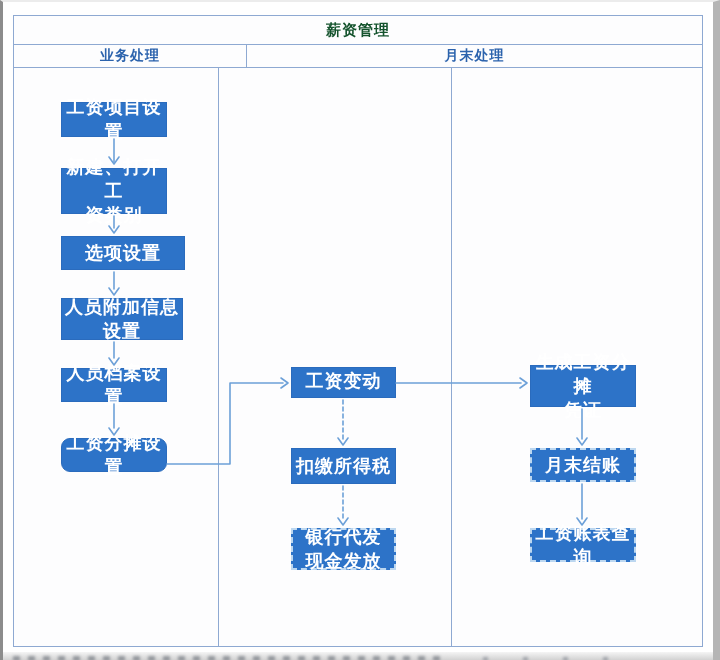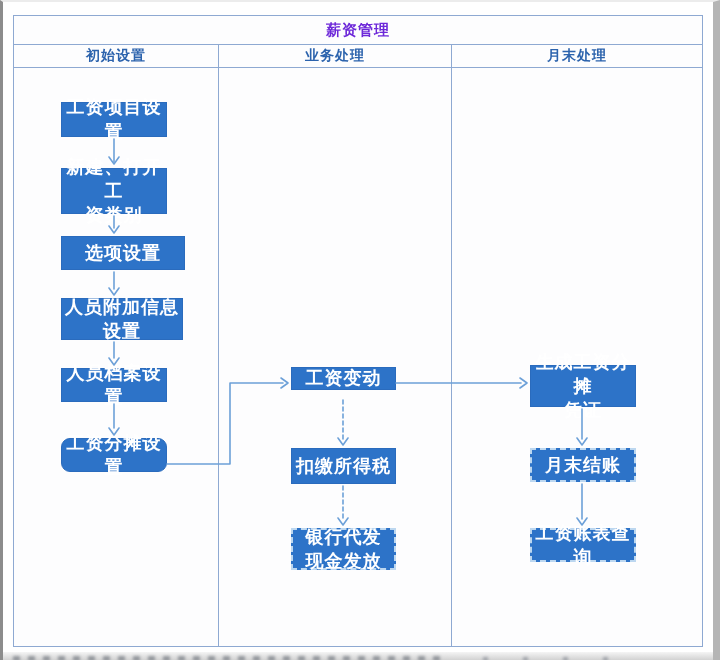--- a/index.html
+++ b/index.html
@@ -23,21 +23,21 @@
     width: 690px; height: 632px;
     border: 1px solid #8ea9d2;
     background: #fdfdfe;
     display: flex;
     flex-direction: column;
   }
   .title-row {
     height: 29px;
     border-bottom: 1px solid #8ea9d2;
     display: flex; align-items: center; justify-content: center;
-    color: #6d28d9; font-size: 15px; font-weight: bold;
+    color: #14532d; font-size: 15px; font-weight: bold;
     letter-spacing: 1px;
   }
   .header-row {
     height: 23px;
     border-bottom: 1px solid #8ea9d2;
     display: flex;
   }
   .header-cell {
     display: flex; align-items: center; justify-content: center;
     color: #2c63ad; font-size: 14px; font-weight: bold;
@@ -106,41 +106,40 @@
   }
 </style>
 </head>
 <body>
 
 <div class="screen">
 
   <div class="table">
     <div class="title-row">薪资管理</div>
     <div class="header-row">
-      <div class="header-cell col-1">初始设置</div>
       <div class="header-cell col-2">业务处理</div>
       <div class="header-cell col-3">月末处理</div>
     </div>
     <div class="body-row">
       <div class="col-1"></div>
       <div class="col-2"></div>
       <div class="col-3"></div>
     </div>
   </div>
 
   <div class="node" style="left:58px; top:100px; width:106px; height:35px;">工资项目设置</div>
   <div class="node" style="left:58px; top:166px; width:106px; height:46px;">新建、打开工
 资类别</div>
   <div class="node" style="left:58px; top:234px; width:124px; height:34px;">选项设置</div>
   <div class="node" style="left:58px; top:296px; width:122px; height:42px;">人员附加信息
 设置</div>
   <div class="node" style="left:58px; top:366px; width:106px; height:34px;">人员档案设置</div>
   <div class="node" style="left:58px; top:436px; width:106px; height:34px;border-radius:9px;">工资分摊设置</div>
 
-  <div class="node" style="left:288px; top:365px; width:105px; height:23px;">工资变动</div>
+  <div class="node" style="left:288px; top:365px; width:105px; height:31px;font-family:Liberation Mono, monospace;">工资变动</div>
   <div class="node" style="left:288px; top:446px; width:105px; height:36px;">扣缴所得税</div>
   <div class="node dashed" style="left:288px; top:526px; width:105px; height:42px;">银行代发
 现金发放</div>
 
   <div class="node" style="left:527px; top:363px; width:106px; height:42px;">生成工资分摊
 凭证</div>
   <div class="node dashed" style="left:527px; top:446px; width:106px; height:34px;">月末结账</div>
   <div class="node dashed" style="left:527px; top:526px; width:106px; height:34px;">工资账表查询</div>
 
   <svg class="arrows" viewBox="0 0 720 660">

